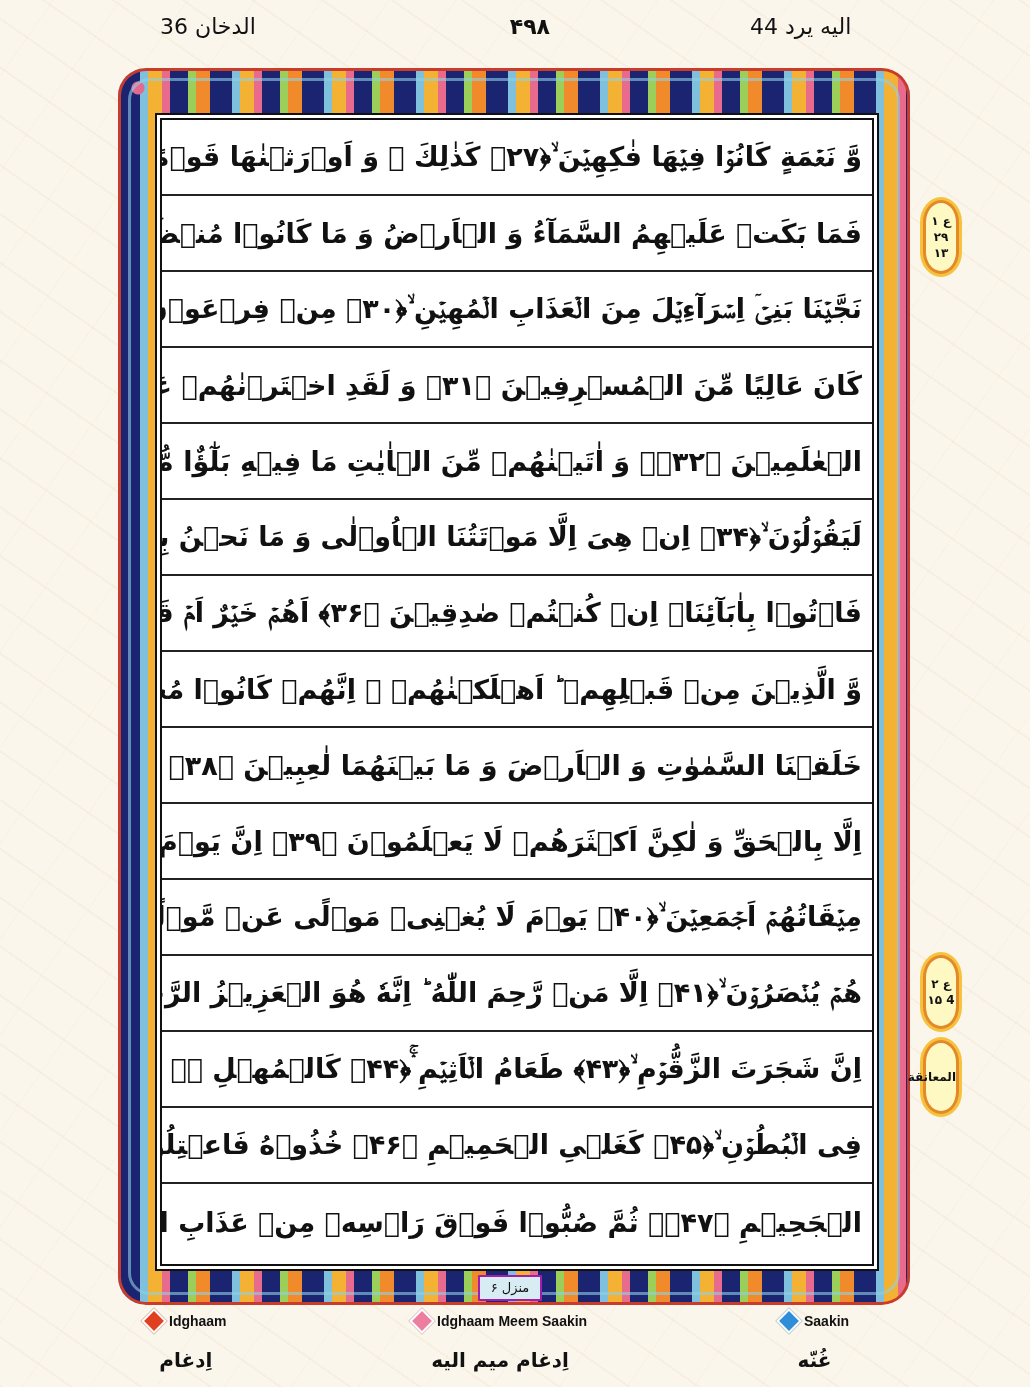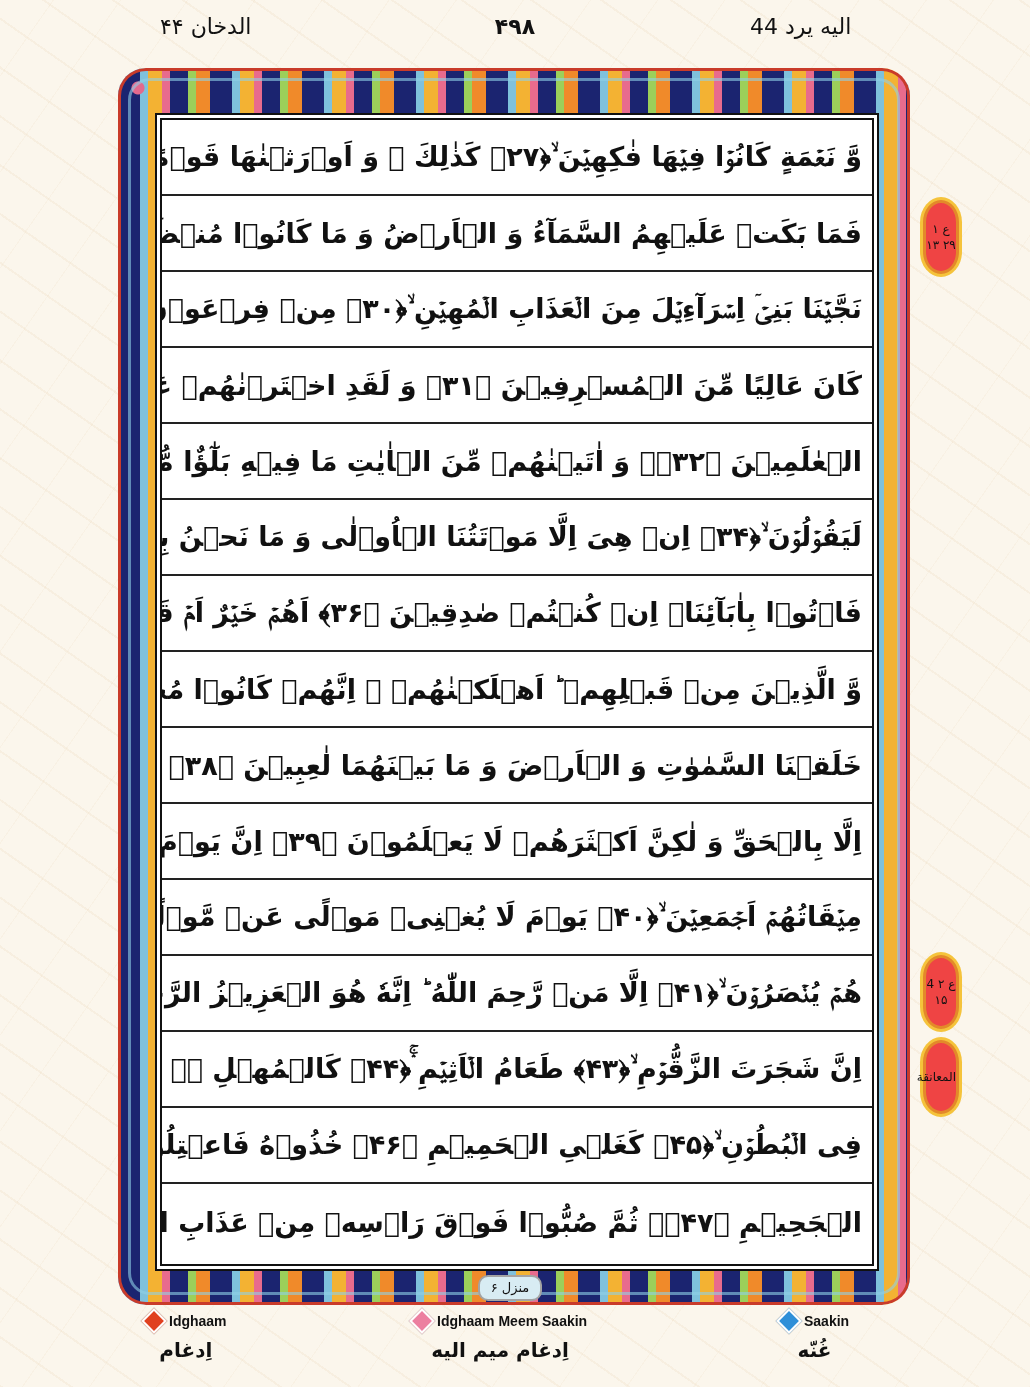--- a/index.html
+++ b/index.html
@@ -4,57 +4,57 @@
 <style>
   html,body{margin:0;padding:0;}
   body{width:1030px;height:1387px;position:relative;overflow:hidden;
     background:#fbf6ec;
     background-image:
       repeating-linear-gradient(35deg, rgba(230,205,170,0.18) 0 2px, transparent 2px 40px),
       repeating-linear-gradient(-55deg, rgba(230,205,170,0.12) 0 1px, transparent 1px 55px);
     font-family:"DejaVu Sans",sans-serif;}
   .hdr{position:absolute;top:14px;font-size:22px;color:#111;direction:rtl;}
   .hdr.left{left:160px;}
-  .hdr.center{left:480px;width:70px;text-align:center;font-weight:bold;}
+  .hdr.center{left:480px;width:70px;font-weight:bold;}
   .hdr.right{left:750px;}
   .frame{position:absolute;left:118px;top:68px;width:792px;height:1237px;
     border-radius:28px;
     background:
       radial-gradient(circle at 20px 20px,#e26a8e 0 6px,transparent 7px),
       repeating-linear-gradient(90deg,#1b2470 0 22px,#7fc1dc 22px 30px,#f3b233 30px 44px,#e86b8d 44px 52px,#1b2470 52px 70px,#9ccf5a 70px 78px,#f08a2a 78px 92px),
       #1b2470;
     box-shadow:0 0 0 3px #c93b2a inset;}
   .frame::before{content:"";position:absolute;inset:10px;border:3px solid #8fd0e6;border-radius:22px;opacity:.6;}
   .textbox{position:absolute;left:160px;top:118px;width:710px;height:1144px;
     background:#fff;border:2px solid #111;box-shadow:0 0 0 3px #fff,0 0 0 5px #111;}
   .line{position:absolute;left:0;right:0;height:76px;border-bottom:2px solid #222;
     direction:rtl;display:flex;align-items:center;justify-content:space-between;
     padding:0 10px;box-sizing:border-box;
     font-family:"DejaVu Sans",sans-serif;font-size:27px;font-weight:bold;color:#111;
     white-space:nowrap;overflow:hidden;}
   .line:last-child{border-bottom:none;}
   .line span.t{flex:1;text-align:justify;text-align-last:justify;}
   .marker{position:absolute;width:30px;height:68px;left:923px;
-    background:#ef4444;border:3px solid #e3892a;border-radius:50% / 30%;
+    background:#fef9c3;border:3px solid #e3892a;border-radius:50% / 30%;
     box-shadow:0 0 0 3px #f5c33b;
     font-size:12px;color:#111;text-align:center;line-height:16px;
-    display:flex;flex-direction:column;justify-content:center;direction:rtl;}
+    display:flex;flex-direction:column;justify-content:center;direction:rtl;font-weight:bold;}
   .manzil{position:absolute;left:478px;top:1275px;width:60px;height:22px;
-    background:#d8ecf3;border:2px solid #a3a3a3;border-radius:10px;
+    background:#d8ecf3;border:2px solid #a21caf;border-radius:1px;
     font-size:13px;text-align:center;line-height:22px;direction:rtl;color:#111;}
   .legend{position:absolute;top:1312px;display:flex;flex-direction:column;align-items:center;}
   .legend .row{display:flex;align-items:center;gap:6px;justify-content:space-between;}
   .diamond{width:14px;height:14px;transform:rotate(45deg);border:2px solid #fff;box-shadow:0 0 0 1px rgba(0,0,0,.1);}
   .legend .en{font-family:"Liberation Sans",sans-serif;font-weight:bold;font-size:14px;color:#111;}
-  .legend .ar{font-size:20px;font-weight:bold;color:#111;direction:rtl;margin-top:8px;text-align:center;}
+  .legend .ar{font-size:20px;font-weight:bold;color:#111;direction:rtl;margin-top:18px;text-align:center;}
 </style>
 </head>
 <body>
 
-<div class="hdr left">الدخان ۴۴</div>
+<div class="hdr left">الدخان 36</div>
 <div class="hdr center">۴۹۸</div>
 <div class="hdr right">اليه يرد 44</div>
 
 <div class="frame"></div>
 
 <div class="textbox">
   <div class="line" style="top:0">
       <span class="t">وَّ نَعۡمَةٍ كَانُوۡا فِيۡهَا فٰكِهِيۡنَ ۙ﴿۲۷﴾ كَذٰلِكَ ۟ وَ اَوۡرَثۡنٰهَا قَوۡمًا اٰخَرِيۡنَ ﴿۲۸﴾</span>
     </div>
   <div class="line" style="top:76px">

